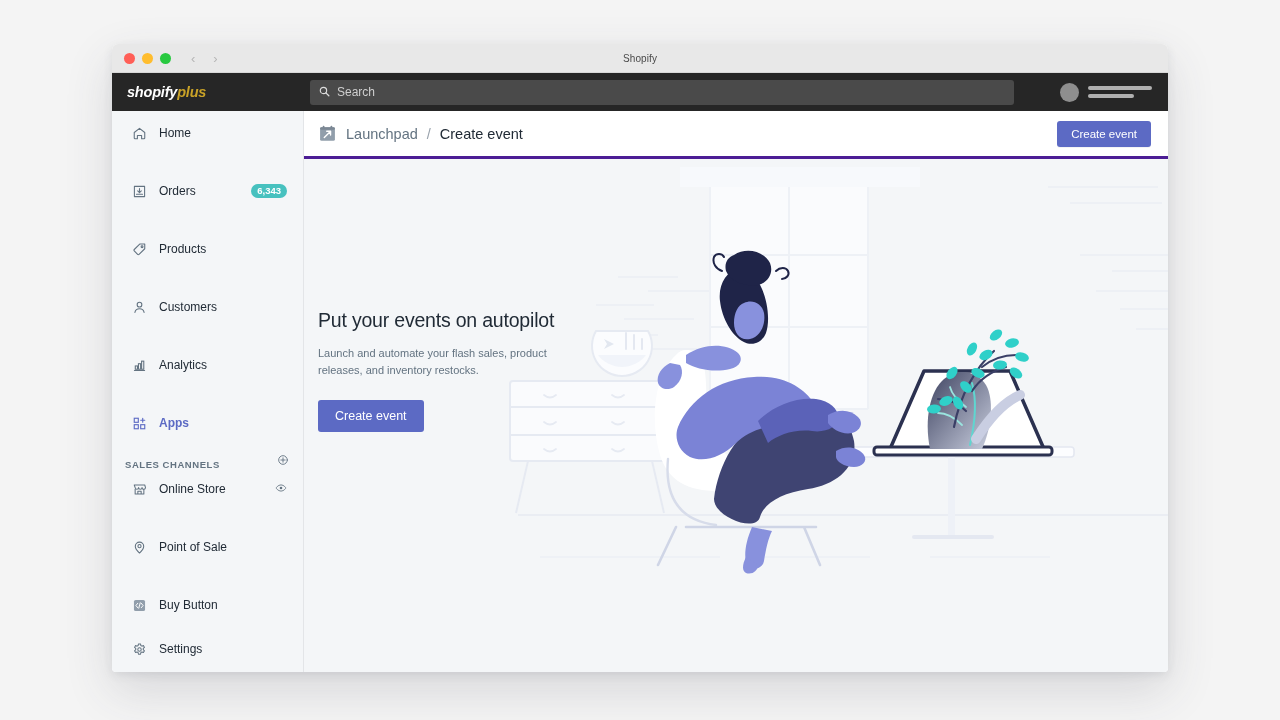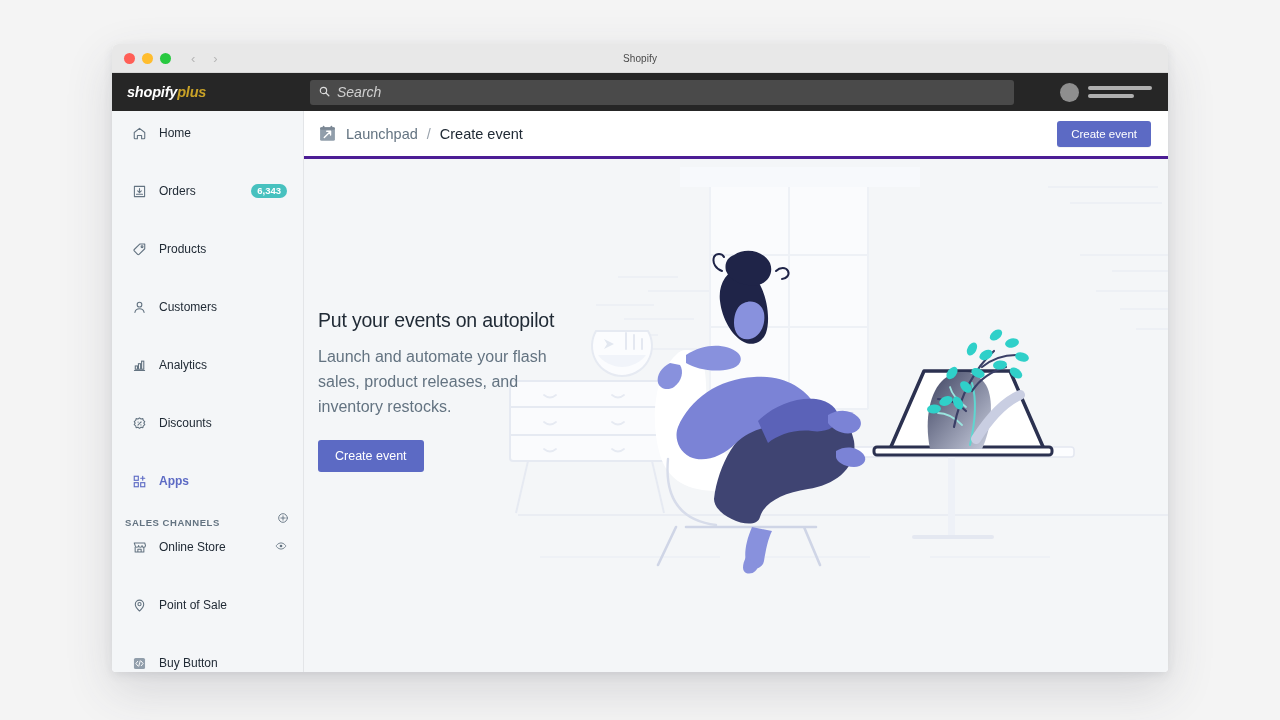--- a/index.html
+++ b/index.html
@@ -79,21 +79,21 @@
     width: 704px;
     height: 25px;
     background: #4a4a4a;
     border-radius: 3px;
     display: flex;
     align-items: center;
     padding: 0 9px;
     gap: 7px;
     margin-left: 6px;
   }
-  .searchbox .ph { color: #cfcfcf; font-size: 14px; font-style: italic; }
+  .searchbox .ph { color: #cfcfcf; font-size: 12px; }
 
   .account {
     display: flex;
     align-items: center;
     gap: 9px;
     padding-right: 16px;
     padding-left: 12px;
     flex: 0 0 auto;
   }
   .avatar { width: 19px; height: 19px; border-radius: 50%; background: #8e8e8e; }
@@ -198,21 +198,21 @@
     z-index: 3;
   }
   .hero-text h1 {
     font-size: 19.5px;
     font-weight: normal;
     color: #212b36;
     letter-spacing: -.2px;
     margin-bottom: 13px;
   }
   .hero-text p {
-    font-size: 16px;
+    font-size: 11px;
     color: #637381;
     line-height: 1.55;
     margin-bottom: 21px;
     max-width: 262px;
   }
   .hero-text .btn-big {
     background: #5c6ac4;
     color: #ffffff;
     border: none;
     border-radius: 3px;
@@ -319,31 +319,20 @@
             <svg width="15" height="15" viewBox="0 0 20 20" fill="none" stroke="#637381" stroke-width="1.45" stroke-linecap="round">
               <path d="M3.2 16.6h13.6"></path>
               <rect x="4.4" y="10.6" width="2.9" height="4.4"></rect>
               <rect x="8.6" y="7.6" width="2.9" height="7.4"></rect>
               <rect x="12.8" y="4.2" width="2.9" height="10.8"></rect>
             </svg>
           </span>
           <span class="lbl">Analytics</span>
         </div>
 
-        <div class="nav-item">
-          <span class="ico">
-            <svg width="15" height="15" viewBox="0 0 20 20" fill="none" stroke="#637381" stroke-width="1.4" stroke-linejoin="round" stroke-linecap="round">
-              <path d="M10 2.4 12 4l2.5-.5.6 2.4 2 1.5-1.3 2.1 1.3 2.1-2 1.5-.6 2.4-2.5-.5-2 1.6-2-1.6-2.5.5-.6-2.4-2-1.5 1.3-2.1L2.9 7.4l2-1.5.6-2.4L8 4z"></path>
-              <path d="M7.9 12.1 12.1 7.9"></path>
-              <circle cx="8.1" cy="8.1" r=".85" fill="#637381" stroke="none"></circle>
-              <circle cx="11.9" cy="11.9" r=".85" fill="#637381" stroke="none"></circle>
-            </svg>
-          </span>
-          <span class="lbl">Discounts</span>
-        </div>
 
         <div class="nav-item active">
           <span class="ico">
             <svg width="15" height="15" viewBox="0 0 20 20" fill="none" stroke="#5c6ac4" stroke-width="1.5" stroke-linecap="round">
               <rect x="3" y="3" width="5.4" height="5.4"></rect>
               <rect x="3" y="11.6" width="5.4" height="5.4"></rect>
               <rect x="11.6" y="11.6" width="5.4" height="5.4"></rect>
               <path d="M14.3 3v5.4M11.6 5.7H17"></path>
             </svg>
           </span>

